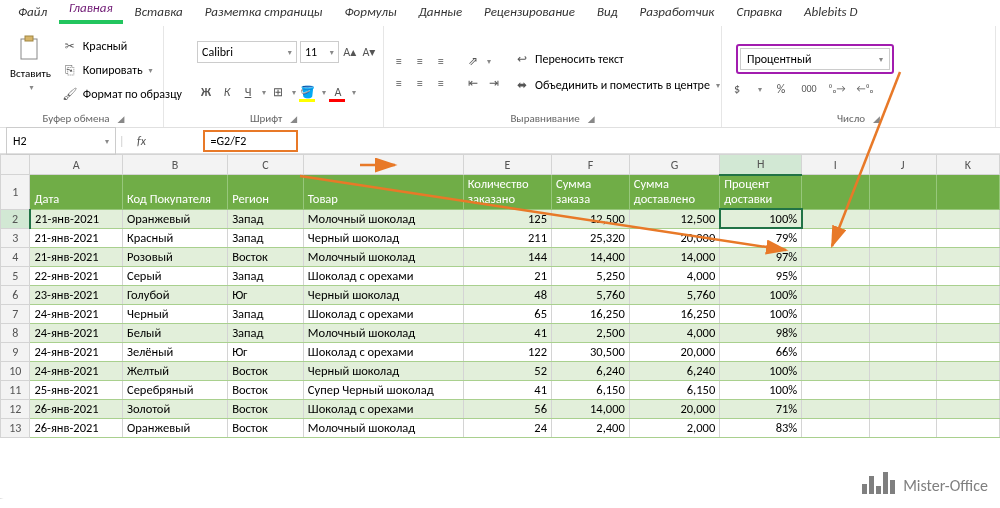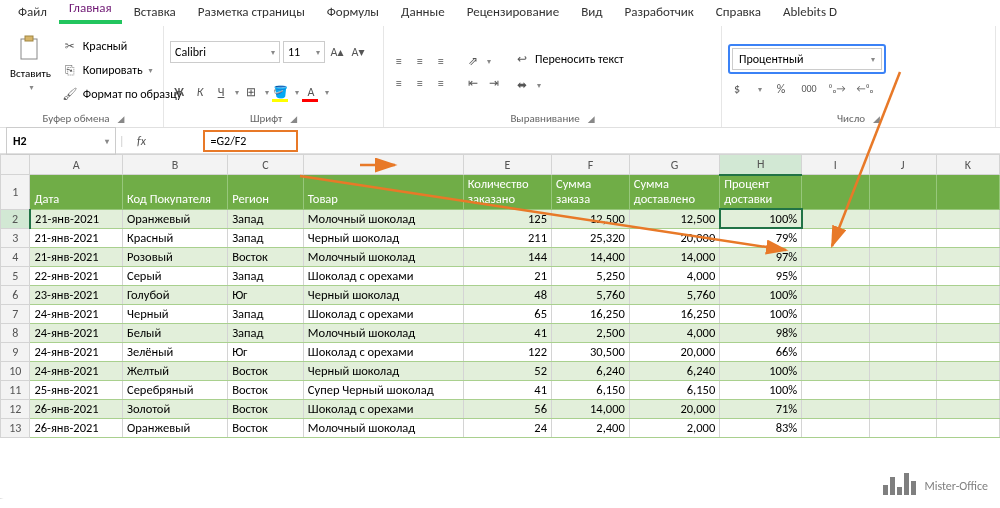--- a/index.html
+++ b/index.html
@@ -1,18 +1,18 @@
 <!DOCTYPE html>
 <html><head>
 <meta charset="utf-8">
 <style>
   * { box-sizing: border-box; margin: 0; padding: 0; }
   body { font-family: "Segoe UI", Calibri, sans-serif; font-size: 12px; background: #fff; width: 1000px; height: 508px; overflow: hidden; position: relative; }
   
-  .ribbon-tabs { display: flex; gap: 2px; padding: 2px 8px 0 8px; background: #fff; height: 24px; align-items: flex-end; }
+  .ribbon-tabs { display: flex; gap: 2px; padding: 2px 8px 0 8px; background: #fff; height: 24px; align-items: flex-end; font-style: italic; }
   .ribbon-tabs .tab { padding: 3px 10px 5px; font-size: 13px; color: #333; cursor: pointer; }
   .ribbon-tabs .tab.active { color: #701a75; border-bottom: 4px solid #22c55e; font-weight: 500; }
   
   .ribbon { display: flex; background: #fff; border-bottom: 1px solid #e0e0e0; height: 104px; padding: 2px 4px 0; }
   .group { display: flex; flex-direction: column; justify-content: space-between; border-right: 1px solid #e6e6e6; padding: 2px 6px 2px 6px; }
   .group-content { display: flex; gap: 6px; flex: 1; }
   .group-name { text-align: center; font-size: 11px; color: #666; padding-top: 1px; display:flex; align-items:center; justify-content:center; gap:8px;}
   .group-launcher { font-size: 9px; color:#888; }
   
   .col { display: flex; flex-direction: column; gap: 2px; justify-content: center; }
@@ -24,45 +24,45 @@
   .sel { border: 1px solid #ccc; background: #fff; height: 22px; display: inline-flex; align-items: center; padding: 0 4px; font-size: 12px; justify-content: space-between; }
   .sel.font { width: 110px; }
   .sel.size { width: 42px; }
   
   .icon { display: inline-flex; align-items: center; justify-content: center; width: 18px; height: 18px; color:#555; }
   .caret { font-size: 8px; color: #888; margin-left: 2px; }
   
   .font-toolbar .row { height: 24px; }
   
   .namebox-row { display: flex; align-items: center; height: 26px; border-bottom: 1px solid #e0e0e0; background:#fff; }
-  .namebox { border: 1px solid #ccc; width: 110px; height: 28px; margin: 0 3px 0 6px; padding: 0 6px; display:flex; align-items:center; justify-content:space-between; font-size:12px;font-weight:bold;}
+  .namebox { border: 1px solid #ccc; width: 110px; height: 28px; margin: 0 3px 0 6px; padding: 0 6px; display:flex; align-items:center; justify-content:space-between; font-size:12px;}
   .fx-label { width: 18px; text-align: center; font-style: italic; color:#555; margin: 8px 8px; }
   .formula-field-wrap { position: relative; }
   .formula-field { border: 2px solid #e87928; width: 95px; height: 22px; padding: 0 6px; display:flex; align-items:center; font-size:12px; background:#fff;margin-left:44px;}
   
   .grid-wrap { overflow: hidden; }
   table.grid { border-collapse: collapse; table-layout: fixed; width: 100%; }
   .grid th.colhead, .grid td.rownum { background: #f3f3f3; color: #555; font-weight: normal; text-align: center; border: 1px solid #d4d4d4; font-size: 12px; }
   .grid th.colhead { height: 20px; }
   .grid td.rownum { width: 28px; }
   .grid td { border: 1px solid #d4d4d4; height: 19px; padding: 0 4px; font-size: 12.5px; white-space: nowrap; overflow: hidden; }
   .grid tr.header td.cell { background: #70ad47; color: #fff; border-color:#97c77b; vertical-align: bottom; padding-bottom:3px;}
   .grid tr.data:nth-child(odd) td.cell { background: #e2efda; }
   .grid tr.data td.cell { border-top: 1px solid #a9d08e; border-bottom: 1px solid #a9d08e; }
   .num { text-align: right; }
   .selcell { outline: 2px solid #217346; outline-offset: -1px; position: relative; }
   .selcol { background:#d2e8d4 !important; border-bottom:2px solid #217346 !important;}
   .selrow { background:#d2e8d4 !important; border-right:2px solid #217346 !important;}
   
-  .number-format-box { border:2px solid #3b82f6; padding:2px; border-radius:3px; display:flex; align-items:center;}
+  .number-format-box { border:2px solid #a21caf; padding:2px; border-radius:3px; display:flex; align-items:center;margin-left:8px;}
   .number-format-sel { border:1px solid #ccc; width:150px; height:22px; display:flex; align-items:center; justify-content:space-between; padding:0 6px; }
   
   svg.annotation { position:absolute; top:0; left:0; width:1000px; height:508px; pointer-events:none; }
   
-  .watermark { position:absolute; right:12px; bottom:10px; display:flex; align-items:center; gap:6px; font-size:12px; color:#7f7f7f; font-weight:500;}
+  .watermark { position:absolute; right:12px; bottom:10px; display:flex; align-items:center; gap:6px; font-size:16px; color:#7f7f7f; font-weight:500;}
   .watermark .bars span{display:inline-block; width:5px; background:#7f7f7f; margin-right:2px;}
   
   .torn-edge { position:absolute; left:0; right:0; bottom:0; height:10px; background: #fff;
     clip-path: polygon(0 0, 3% 80%, 6% 10%, 10% 90%, 14% 20%, 18% 85%, 22% 15%, 26% 90%, 30% 25%, 34% 80%, 38% 10%, 42% 85%, 46% 20%, 50% 90%, 54% 15%, 58% 80%, 62% 25%, 66% 90%, 70% 10%, 74% 85%, 78% 20%, 82% 90%, 86% 15%, 90% 80%, 94% 25%, 98% 85%, 100% 10%, 100% 100%, 0 100%);
     border-top:1px solid #ddd;
   }
 </style>
 </head>
 <body>
 
@@ -108,21 +108,21 @@
           </div>
       </div>
     </div>
     <div class="group-name">
         <span>Буфер обмена</span>
         <span class="group-launcher">◢</span>
       </div>
   </div>
 
   <div class="group font-toolbar" style="width:220px">
-    <div class="group-content col" style="gap:16px; padding-top:4px;">
+    <div class="group-content col" style="gap:16px; padding-top:4px;margin-left:27px;">
       <div class="row">
         <div class="sel font">
             <span>Calibri</span>
             <span class="caret">▾</span>
           </div>
         <div class="sel size">
             <span>11</span>
             <span class="caret">▾</span>
           </div>
         <span class="icon">A▴</span>
@@ -167,20 +167,21 @@
           <span class="icon">⇥</span>
         </div>
       </div>
       <div class="col" style="gap:4px; padding-top:4px;">
         <div class="small-item">
             <span class="icon">↩</span>
             <span>Переносить текст</span>
           </div>
         <div class="small-item">
             <span class="icon">⬌</span>
+            <span>Объединить и поместить в центре</span>
             <span class="caret">▾</span>
           </div>
       </div>
     </div>
     <div class="group-name">
         <span>Выравнивание</span>
         <span class="group-launcher">◢</span>
       </div>
   </div>
 

